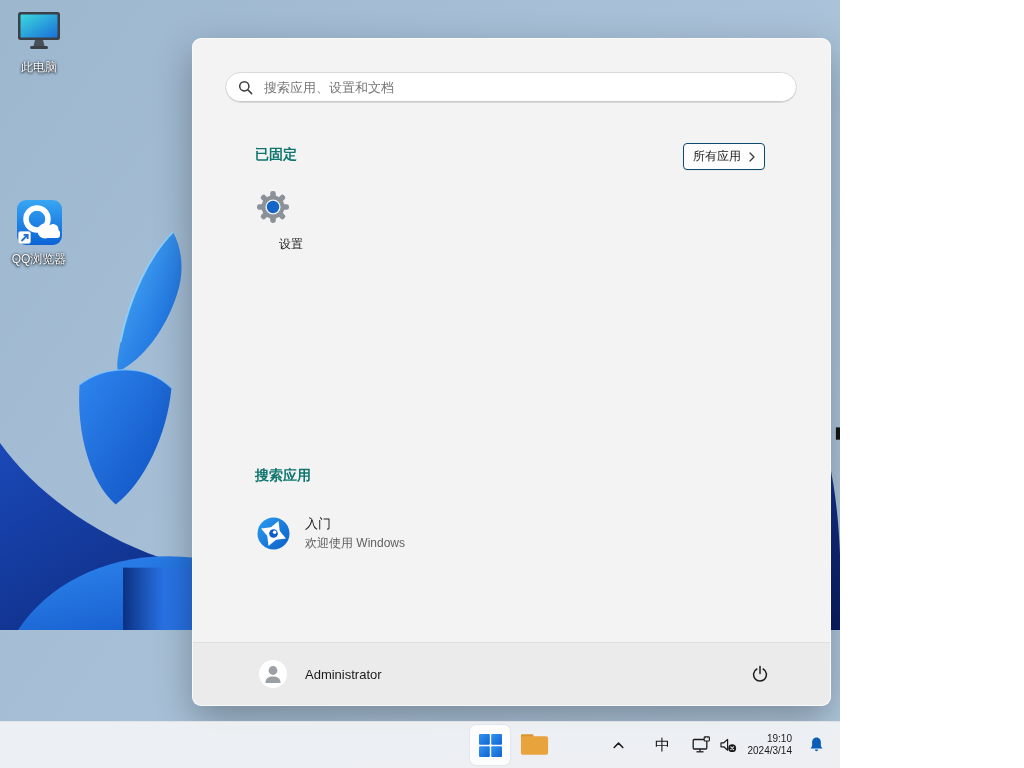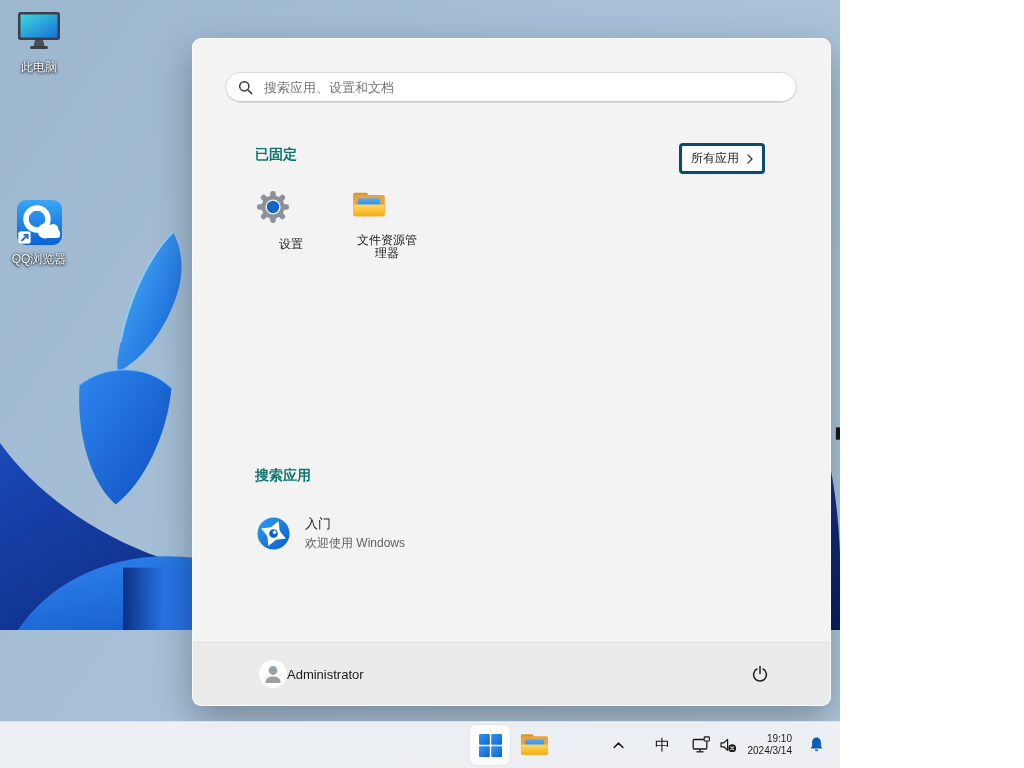--- a/index.html
+++ b/index.html
@@ -18,34 +18,34 @@
     background:#f3f3f3;border:1px solid rgba(255,255,255,.6);box-sizing:border-box;
     border-radius:9px;box-shadow:0 14px 38px rgba(0,0,0,.30);}
   #search-box{position:absolute;left:32px;right:33px;top:33px;height:31px;background:#ffffff;
     border:1px solid #d9d9d9;border-radius:17px;display:flex;align-items:center;padding:0 12px;gap:9px;box-sizing:border-box;
     box-shadow:inset 0 -1px 0 #c9c9c9;}
   #search-box input{flex:1;border:none;outline:none;background:transparent;font-size:13px;color:#8b5cf6;
     font-family:"Liberation Sans","DejaVu Sans",sans-serif;}
   #search-box input::placeholder{color:#767676;opacity:1;}
   .sec-title{position:absolute;font-size:14px;font-weight:700;color:#0f766e;}
   #all-apps-btn{position:absolute;right:65px;top:104px;height:25px;display:flex;align-items:center;gap:8px;
-    background:#fdfdfd;border:3px solid #0c4a6e;border-radius:4px;padding:0 9px;font-size:12px;color:#191919;cursor:pointer;
+    background:#fdfdfd;border:1px solid #0c4a6e;border-radius:4px;padding:0 9px;font-size:12px;color:#191919;cursor:pointer;
     box-shadow:0 1px 1px rgba(0,0,0,.04);}
   #pinned-grid{position:absolute;left:32px;top:145px;display:flex;}
   .pin-tile{width:96px;height:86px;display:flex;flex-direction:column;align-items:center;padding-top:5px;box-sizing:border-box;
     border-radius:4px;cursor:pointer;}
   .pin-label{margin-top:9px;font-size:12px;color:#1b1b1b;text-align:center;line-height:1.1;margin-left:36px;}
   #rec-row{position:absolute;left:44px;top:466px;width:300px;height:56px;display:flex;align-items:center;gap:15px;
     padding-left:20px;box-sizing:border-box;border-radius:4px;cursor:pointer;}
   .rec-texts{display:flex;flex-direction:column;gap:2px;}
   .rec-title{font-size:13px;color:#1a1a1a;}
   .rec-sub{font-size:12px;color:#5f5f5f;}
   #user-bar{position:absolute;left:0;right:0;bottom:0;height:62px;background:#ebebeb;
     border-top:1px solid rgba(0,0,0,.05);border-radius:0 0 9px 9px;display:flex;align-items:center;}
-  #user-chip{display:flex;align-items:center;margin-left:66px;cursor:pointer;}
+  #user-chip{display:flex;align-items:center;gap:18px;margin-left:66px;cursor:pointer;}
   #user-name{font-size:13px;color:#1a1a1a;}
   #power-btn{position:absolute;right:52px;top:50%;transform:translateY(-50%);width:36px;height:36px;
     display:flex;align-items:center;justify-content:center;border-radius:4px;cursor:pointer;background:transparent;border:none;}
 
   
   #taskbar{position:absolute;left:0;right:0;bottom:0;height:46px;background:rgba(238,241,244,.97);
     border-top:1px solid rgba(0,0,0,.05);}
   #tb-center{position:absolute;left:512px;top:3px;transform:translateX(-50%);display:flex;align-items:center;gap:4px;}
   .tb-btn{width:40px;height:40px;display:flex;align-items:center;justify-content:center;border-radius:6px;cursor:pointer;}
   .tb-btn.active{background:#fdfdfe;box-shadow:0 0 0 1px rgba(0,0,0,.04);}
@@ -179,41 +179,20 @@
               <rect x="15.2" y="2" width="5.6" height="32" rx="2.4" transform="rotate(90 18 18)"></rect>
               <rect x="15.2" y="2" width="5.6" height="32" rx="2.4" transform="rotate(135 18 18)"></rect>
               <circle cx="18" cy="18" r="11.5"></circle>
             </g>
             <circle cx="18" cy="18" r="7.6" fill="#f3f3f3"></circle>
             <circle cx="18" cy="18" r="6.2" fill="#1565c8"></circle>
           </svg>
         </span>
         <span class="pin-label">设置</span>
       </div>
-      <div class="pin-tile">
-        <span>
-          <svg width="36" height="32" viewBox="0 0 32 28">
-            <defs>
-              <linearGradient id="feBlue" x1="0" y1="0" x2="0" y2="1">
-                <stop offset="0" stop-color="#53aef7"></stop>
-                  <stop offset="1" stop-color="#1565d0"></stop>
-              </linearGradient>
-              <linearGradient id="feYellow" x1="0" y1="0" x2="0" y2="1">
-                <stop offset="0" stop-color="#ffd95e"></stop>
-                  <stop offset="1" stop-color="#f2ac17"></stop>
-              </linearGradient>
-            </defs>
-            <rect x="2" y="3" width="13" height="7" rx="1.5" fill="#d9952f"></rect>
-            <rect x="2" y="5" width="28" height="19" rx="2" fill="#e8a33d"></rect>
-            <rect x="6" y="8" width="20" height="13" rx="2" fill="url(#feBlue)"></rect>
-            <rect x="2" y="13.5" width="28" height="10.5" rx="2" fill="url(#feYellow)"></rect>
-          </svg>
-        </span>
-        <span class="pin-label">文件资源管理器</span>
-      </div>
     </div>
 
     <div class="sec-title" style="left:62px;top:428px;">搜索应用</div>
 
     <div id="rec-row">
       <span style="display:flex;">
         <svg width="33" height="33" viewBox="0 0 32 32">
           <defs>
               <linearGradient id="gsG" x1="0" y1="0" x2="1" y2="1">
             <stop offset="0" stop-color="#2b9df0"></stop>

